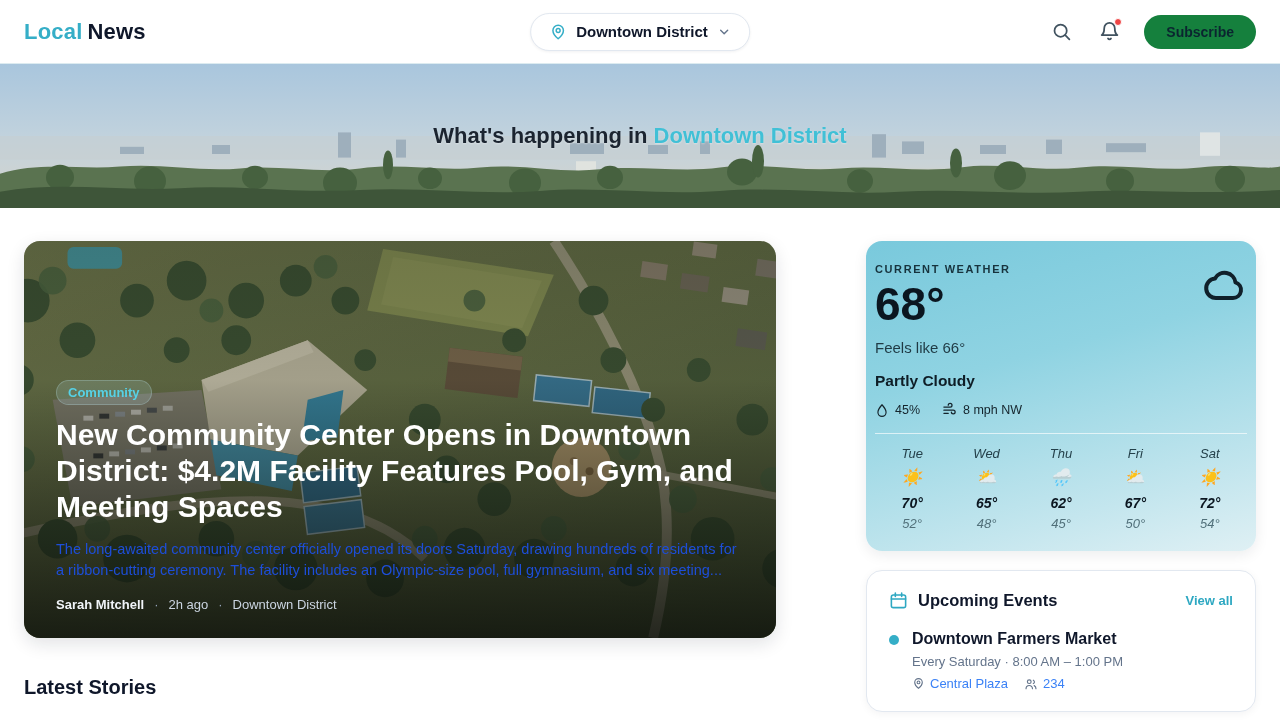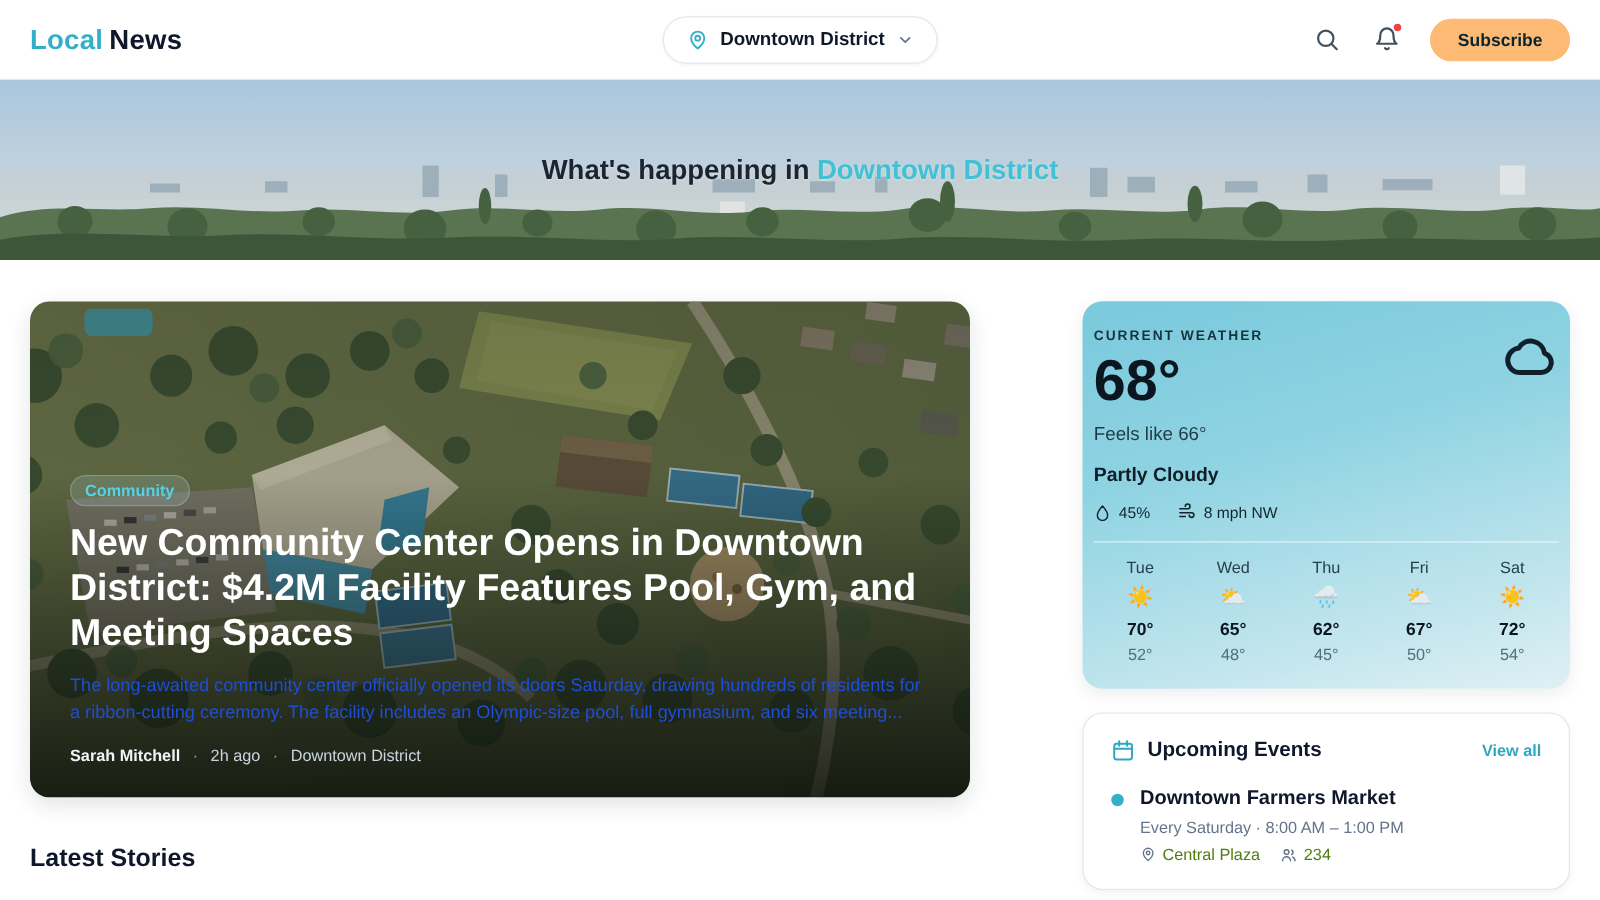--- a/index.html
+++ b/index.html
@@ -15,21 +15,21 @@
   .loc-pill { position:absolute; left:50%; transform:translateX(-50%);
     display:flex; align-items:center; gap:9px; height:38px; padding:0 18px;
     border:1px solid #e2e8f0; border-radius:999px; background:#fff;
     box-shadow:0 1px 3px rgba(15,23,42,.06); cursor:pointer; }
   .loc-pill .loc-label { font-size:15px; font-weight:700; color:#0f172a; }
   .header-actions { margin-left:auto; display:flex; align-items:center; gap:22px; }
   .icon-btn { width:26px; height:26px; display:flex; align-items:center;
     justify-content:center; cursor:pointer; position:relative; }
   .bell-dot { position:absolute; top:-1px; right:0; width:8px; height:8px;
     border-radius:50%; background:#ef4444; border:1.5px solid #fff; }
-  .subscribe-btn { background:#fdba74; color:#0b2530; font-weight:700; font-size:14px;
+  .subscribe-btn { background:#15803d; color:#0b2530; font-weight:700; font-size:14px;
     border:none; height:34px; padding:0 22px; border-radius:999px; cursor:pointer; }
 
   
   .hero { position:relative; height:144px; overflow:hidden; }
   .hero svg.bg { position:absolute; inset:0; width:100%; height:100%; }
   .hero-title { position:absolute; left:0; right:0; top:50%; transform:translateY(-50%);
     text-align:center; font-size:22px; font-weight:800; color:#1b2430;
     text-shadow:0 1px 2px rgba(255,255,255,.35); }
   .hero-title .hl { color:#41c0d6; margin-left:6px; }
 
@@ -65,39 +65,39 @@
   .weather-top { display:flex; justify-content:space-between; align-items:flex-start; }
   .weather-label { font-size:11px; letter-spacing:1.6px; font-weight:700; color:#17333d; }
   .weather-temp { font-size:46px; font-weight:800; color:#0b1620; margin-top:6px; line-height:1; }
   .weather-feels { font-size:15px; color:#1f3a44; margin-top:12px; }
   .weather-cond { font-size:15.5px; font-weight:700; color:#0e1d26; margin-top:16px; }
   .weather-meta { display:flex; align-items:center; gap:22px; margin-top:12px;
     font-size:12.5px; color:#14242c; }
   .weather-meta .meta-item { display:flex; align-items:center; gap:6px; }
   .weather-divider { border:none; border-top:1px solid rgba(255,255,255,.65); margin:16px 0 12px; }
   .forecast { display:flex; }
-  .forecast .day-col { flex:1; text-align:center; }
+  .forecast .day-col { flex:1; text-align:center;font-style:italic; }
   .forecast .day-name { font-size:13px; color:#24404a; }
   .forecast .day-icon { font-size:17px; margin-top:8px; line-height:1; }
   .forecast .day-high { font-size:14px; font-weight:800; color:#0b1620; margin-top:9px; }
   .forecast .day-low  { font-size:13px; color:#51707a; margin-top:5px; }
 
   
   .events-card { margin-top:19px; background:#fff; border:1px solid #e2e8f0;
     border-radius:16px; padding:20px 22px; box-shadow:0 2px 8px rgba(15,23,42,.05); }
   .events-head { display:flex; align-items:center; gap:10px; }
   .events-title { font-size:16.5px; font-weight:800; color:#0f172a; }
   .view-all { margin-left:auto; font-size:13px; font-weight:700; color:#2ea8c2; cursor:pointer; }
   .event-item { display:flex; gap:13px; margin-top:20px; cursor:pointer; }
   .event-dot { width:10px; height:10px; border-radius:50%; background:#35aec7;
     margin-top:5px; flex:none; }
   .event-name { font-size:16px; font-weight:700; color:#0f172a; }
   .event-sched { font-size:13px; color:#64748b; margin-top:6px; }
   .event-meta { display:flex; align-items:center; gap:16px; margin-top:7px;
-    font-size:13px; color:#4d7c0f; }
+    font-size:13px; color:#3b82f6; }
   .event-meta .m { display:flex; align-items:center; gap:5px; }
 </style>
 </head>
 <body>
 
 <header class="header">
   <div class="logo">
     <span class="accent">Local</span><span class="dark">News</span>
   </div>
 

